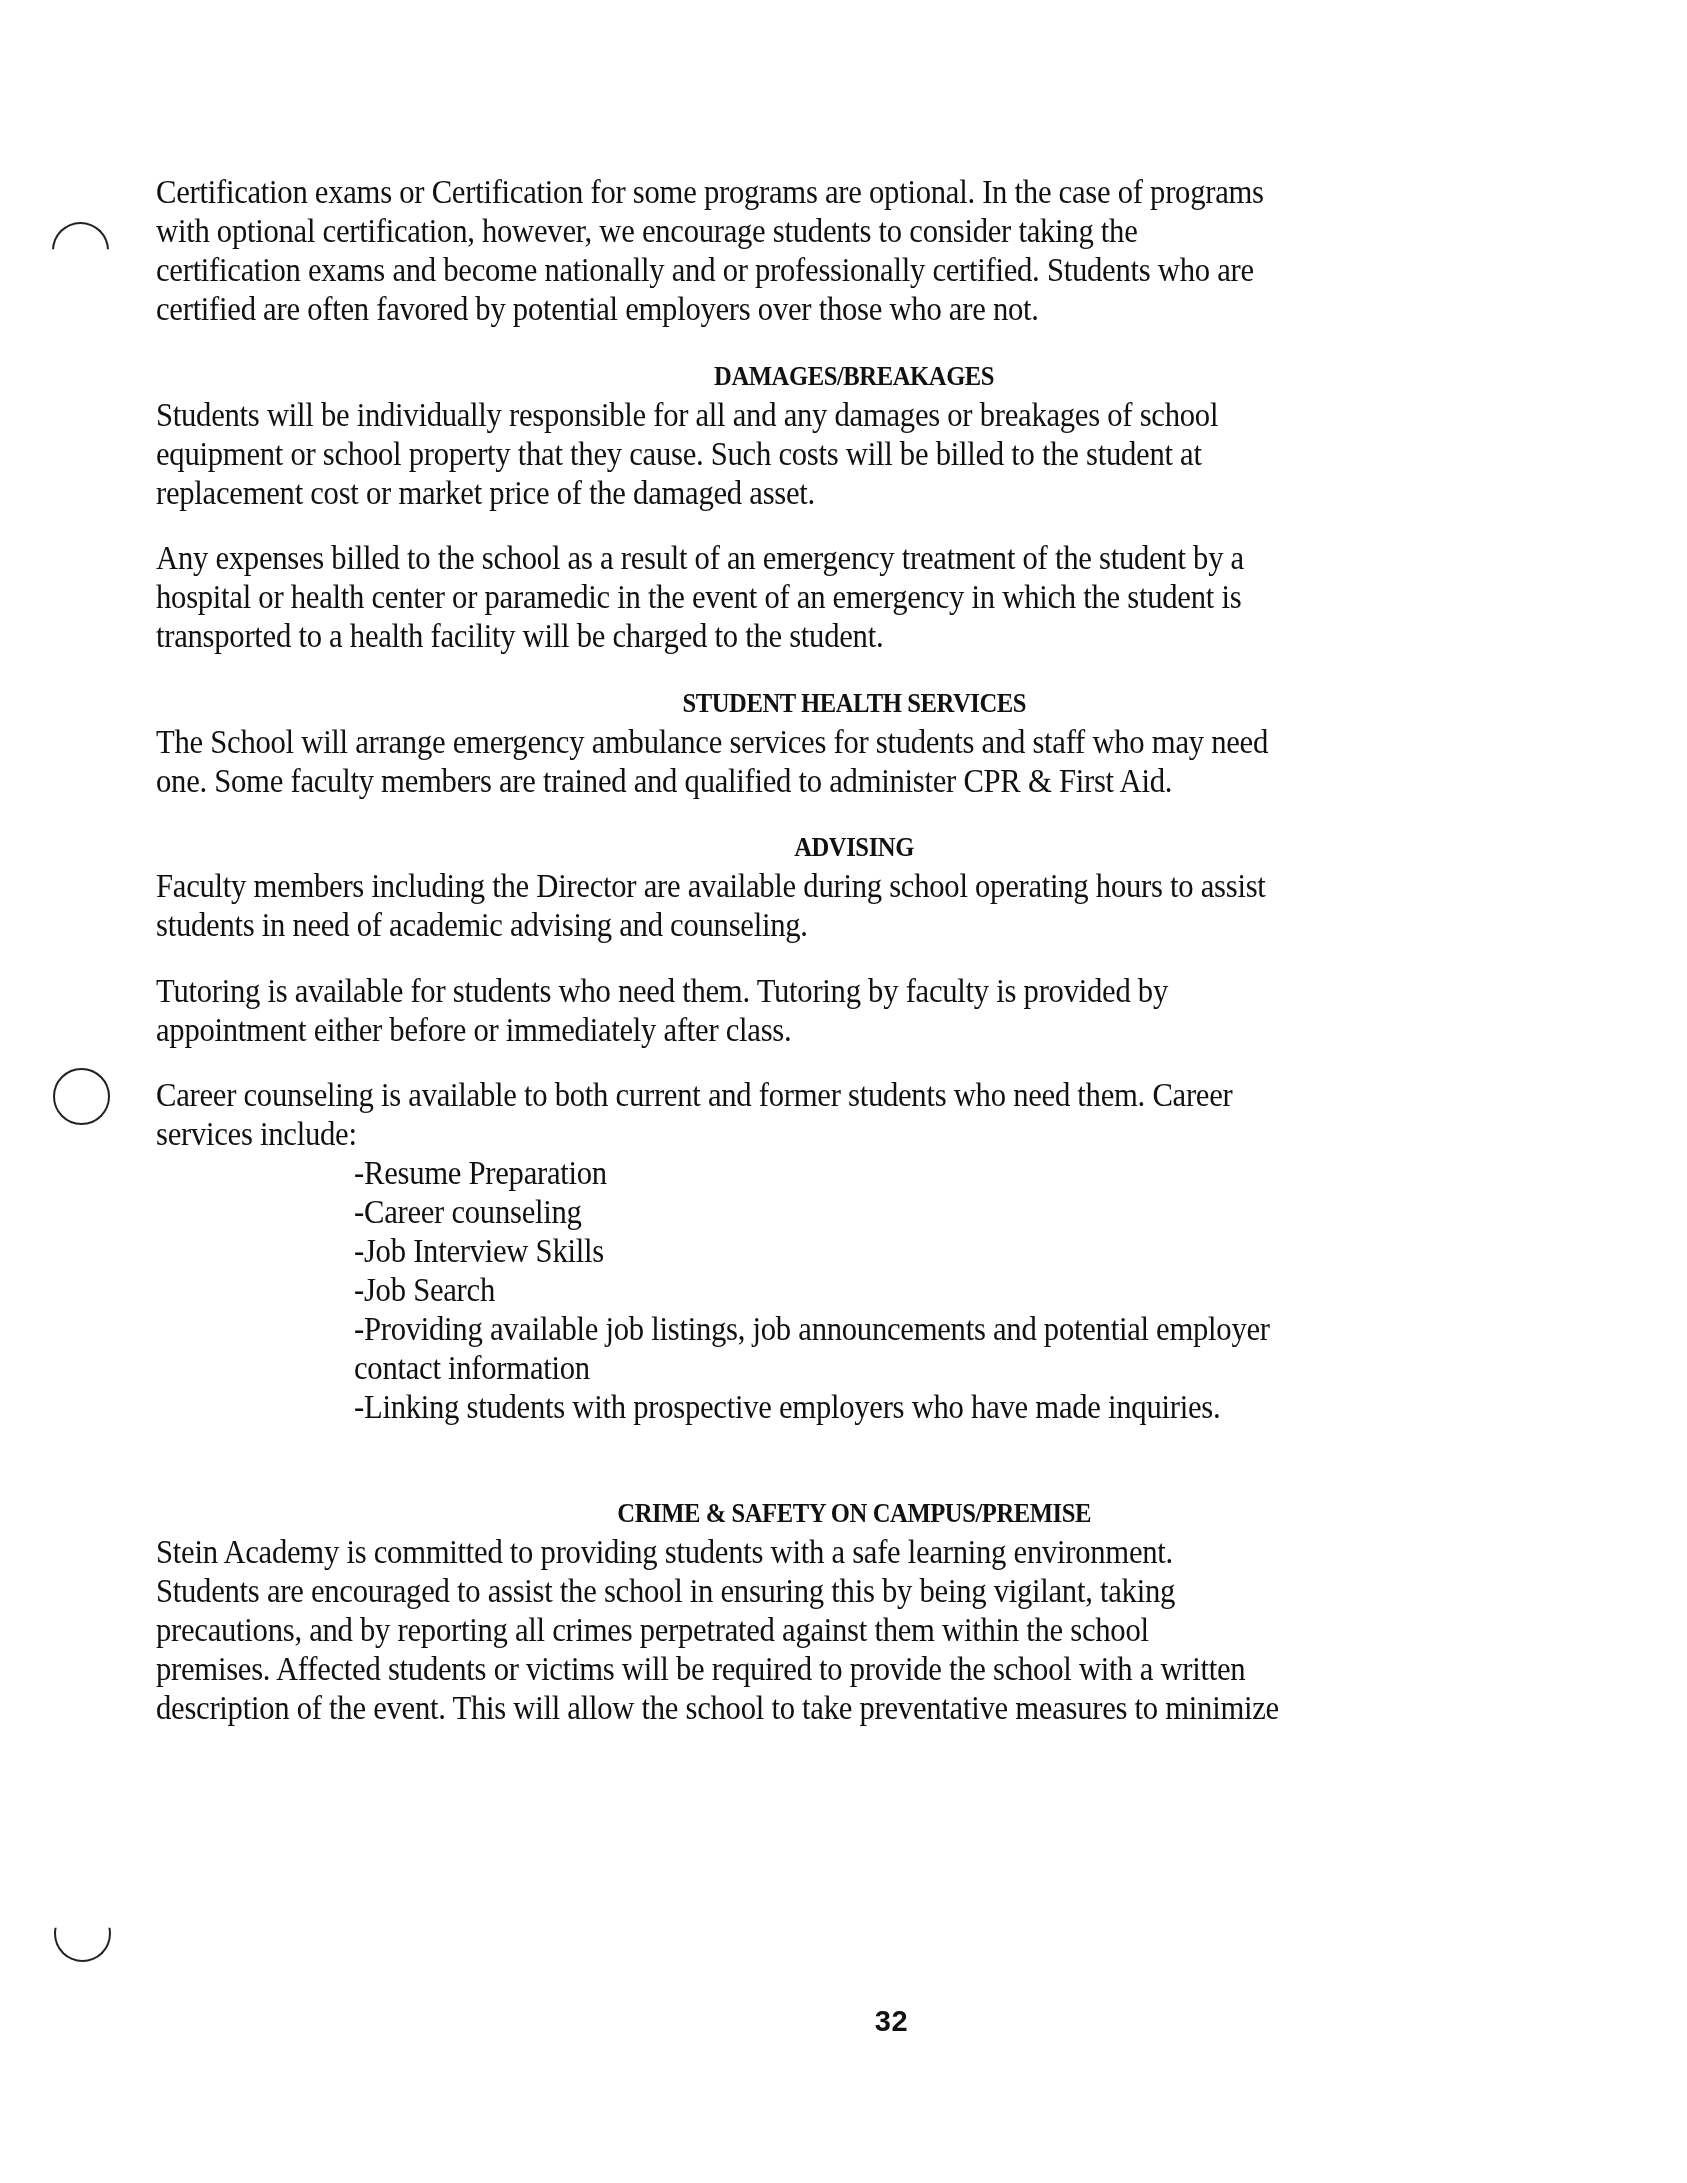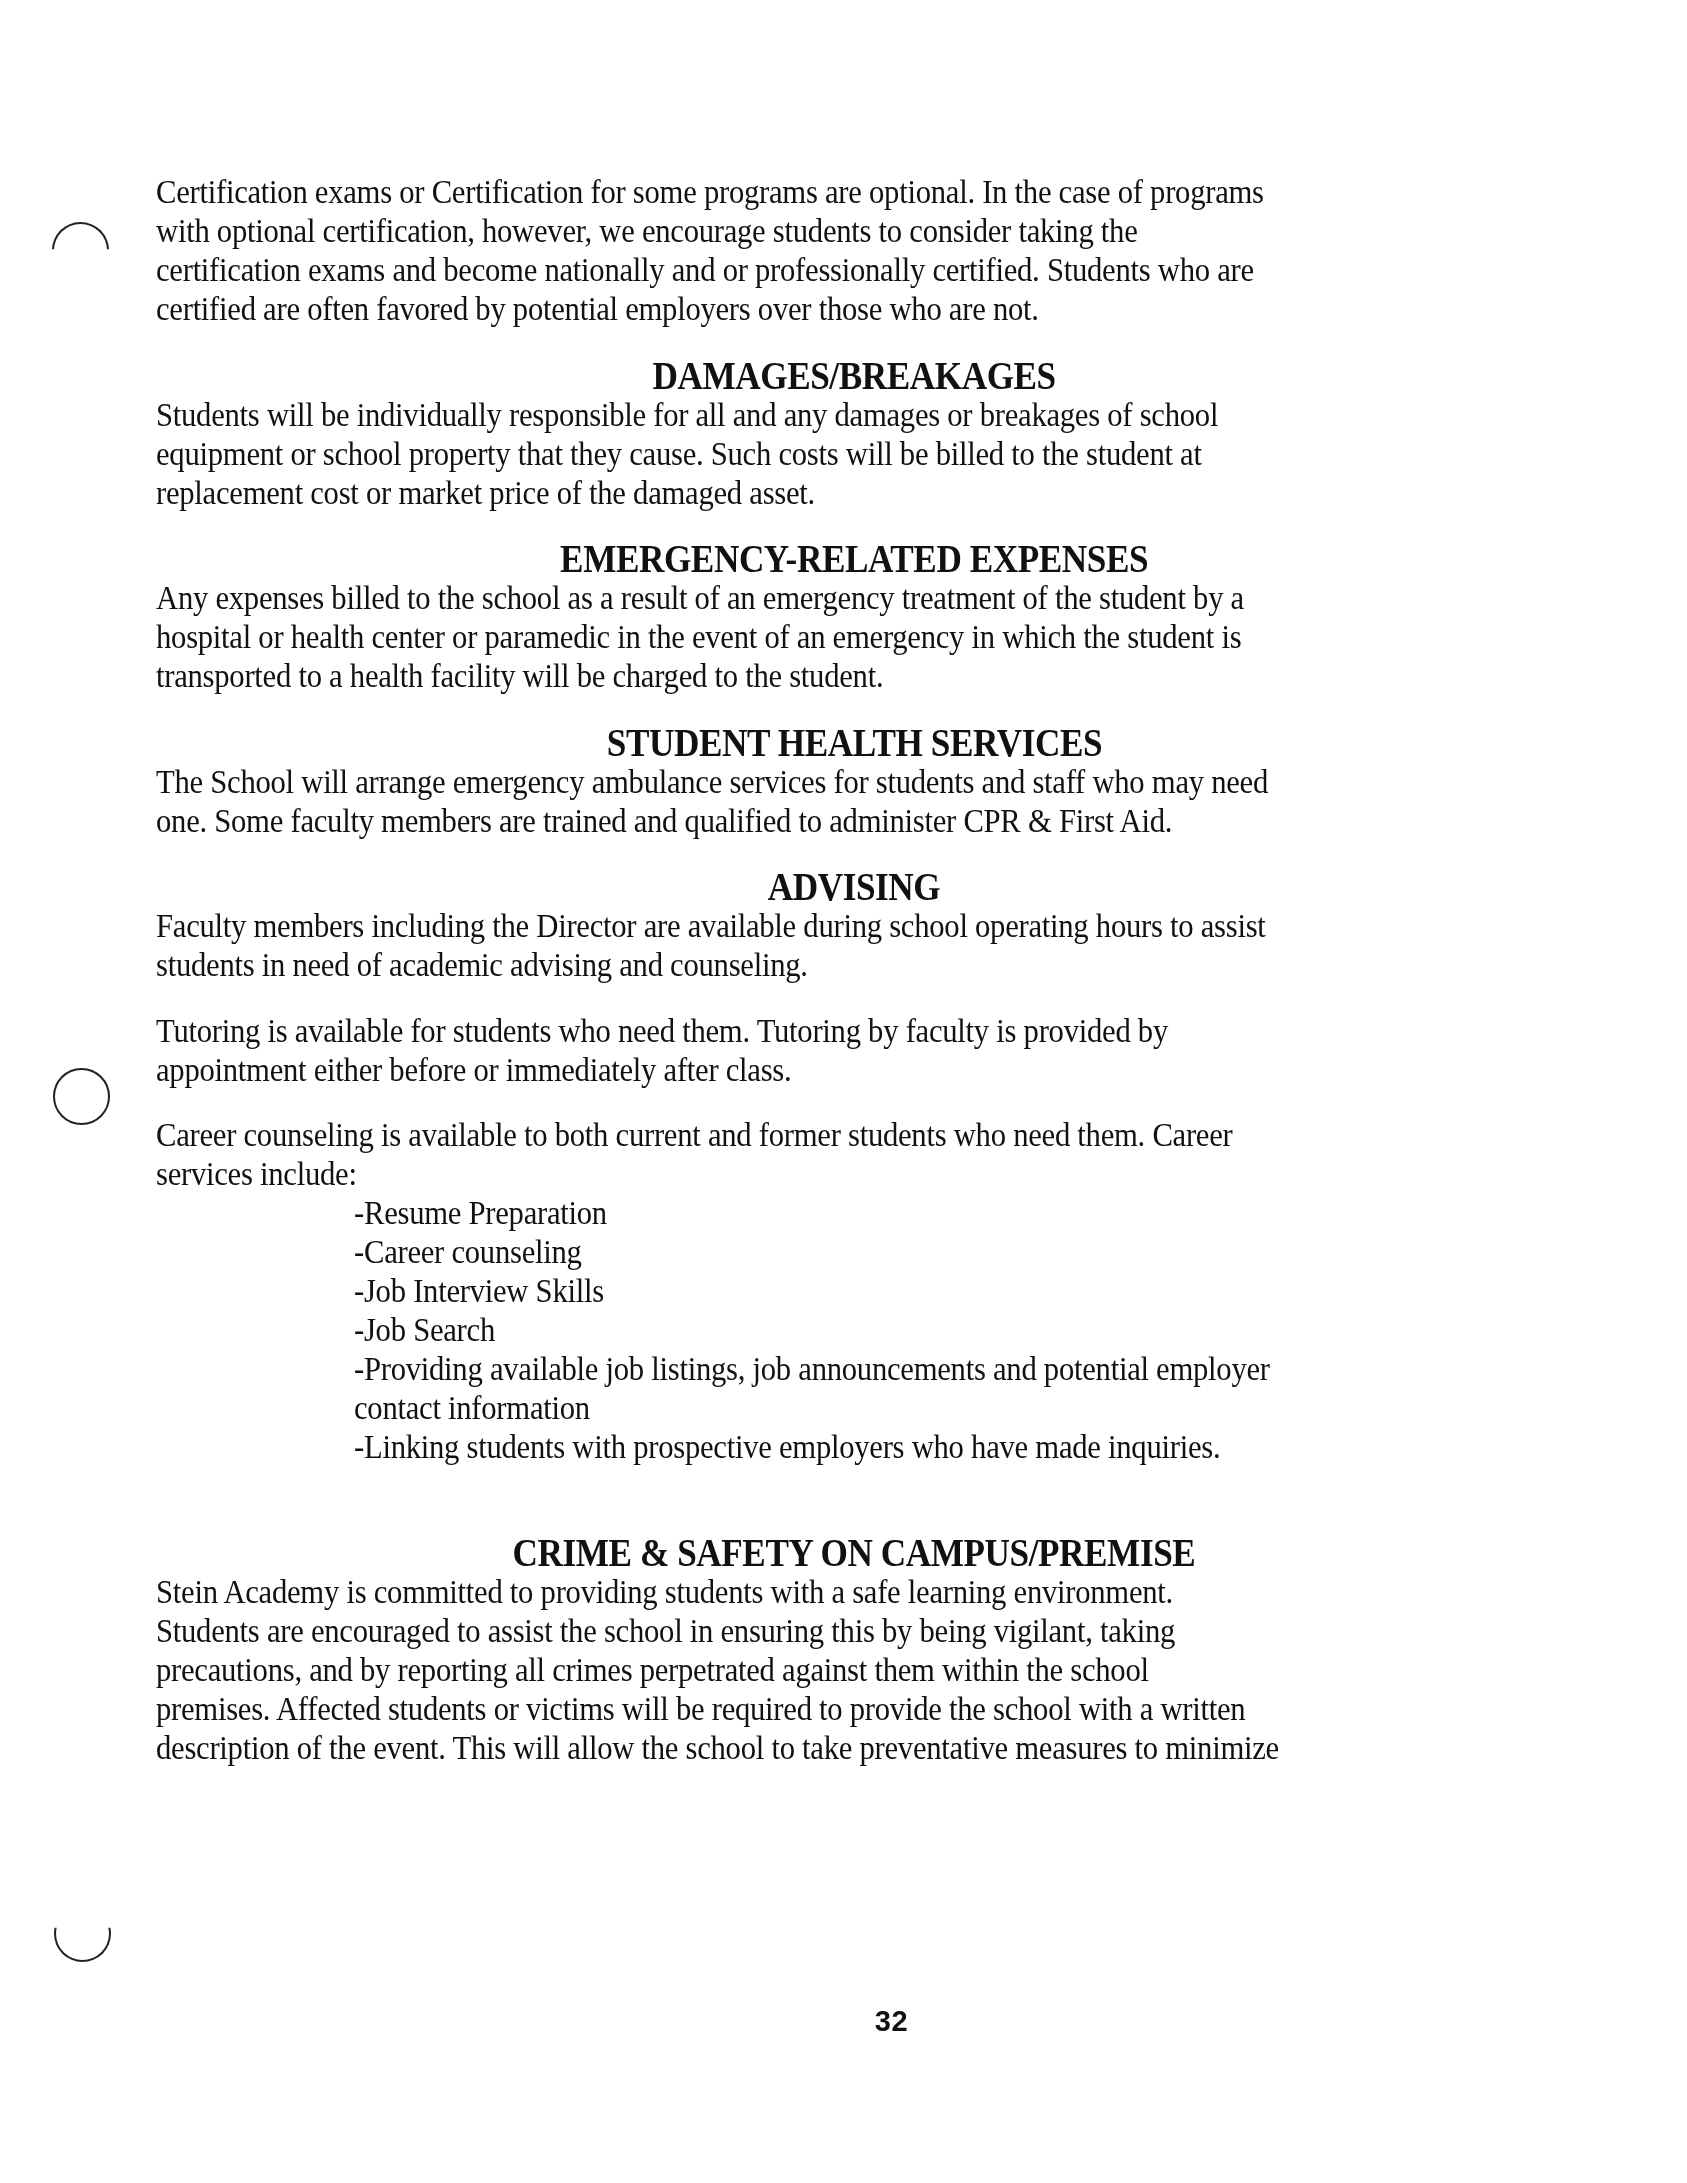--- a/index.html
+++ b/index.html
@@ -30,21 +30,21 @@
     .para {
       font-size: 33px;
       line-height: 39px;
       margin: 0;
       letter-spacing: -0.3px;
       transform: scaleX(0.93);
       transform-origin: left top;
       width: 1502px;
     }
     .heading {
-      font-size: 40px;
+      font-size: 28px;
       line-height: 40px;
       text-align: center;
       margin: 0;
       letter-spacing: -0.5px;
       width: 1396px;
     }
     .heading span {
       display: inline-block;
       transform: scaleX(0.88);
     }
@@ -124,21 +124,20 @@
     <div class="section">
       <h2 class="heading"><span>DAMAGES/BREAKAGES</span></h2>
       <p class="para">Students will be individually responsible for all and any damages or breakages of school</p>
       <p class="para">equipment or school property that they cause. Such costs will be billed to the student at</p>
       <p class="para">replacement cost or market price of the damaged asset.</p>
     </div>
 
     <div class="gap-sm"></div>
 
     <div class="section">
-      <h2 class="heading"><span>EMERGENCY-RELATED EXPENSES</span></h2>
       <p class="para">Any expenses billed to the school as a result of an emergency treatment of the student by a</p>
       <p class="para">hospital or health center or paramedic in the event of an emergency in which the student is</p>
       <p class="para">transported to a health facility will be charged to the student.</p>
     </div>
 
     <div class="gap-sm"></div>
 
     <div class="section">
       <h2 class="heading"><span>STUDENT HEALTH SERVICES</span></h2>
       <p class="para">The School will arrange emergency ambulance services for students and staff who  may need</p>

